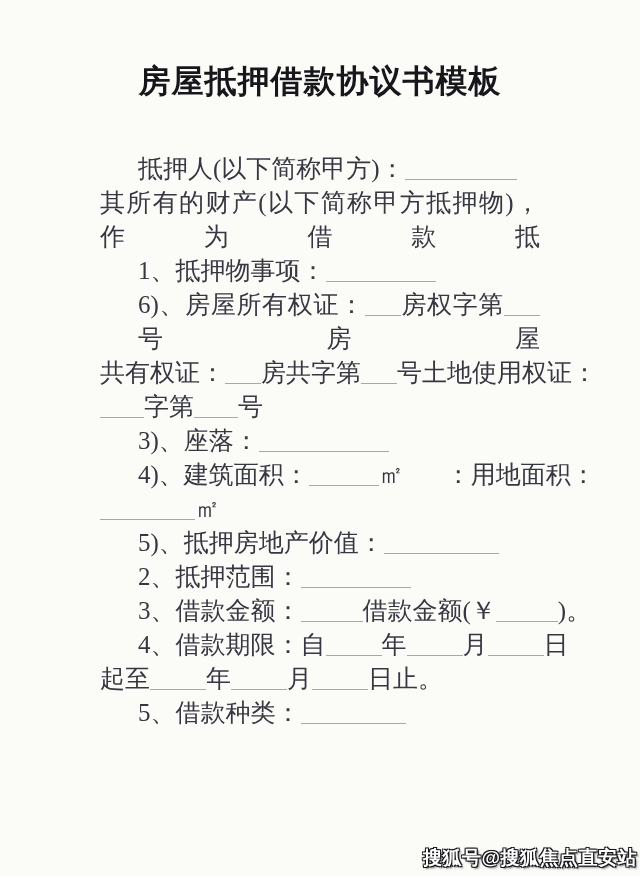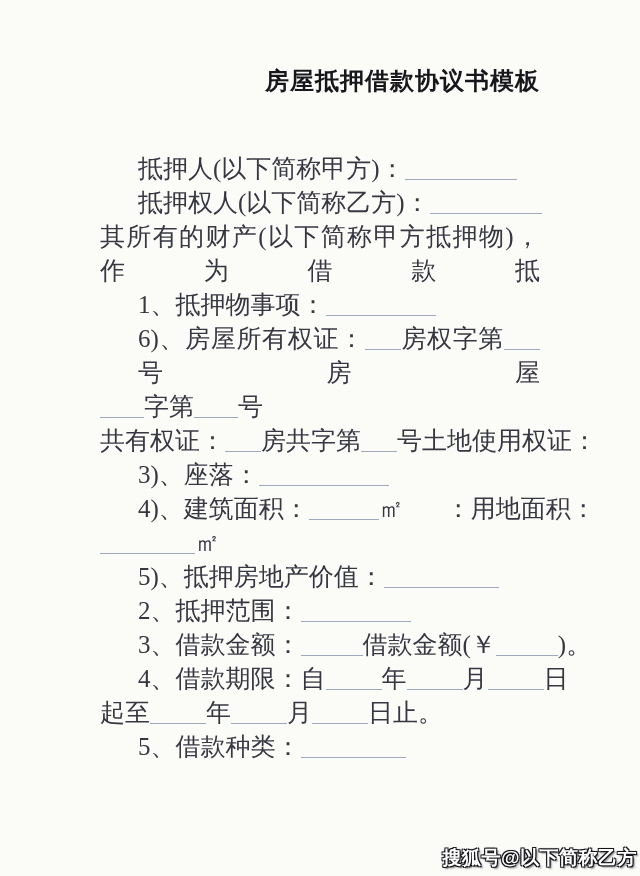--- a/index.html
+++ b/index.html
@@ -14,24 +14,24 @@
     font-family: "Liberation Serif", "DejaVu Serif", serif;
     color: var(--text-color, #363741);
   }
   .doc {
     width: 440px;
     margin: 0 auto;
     padding-top: 60px;
   }
   .doc-title {
     font-family: "Liberation Sans", "DejaVu Sans", sans-serif;
-    font-size: 24px;
+    font-size: 32px;
     line-height: 42px;
     font-weight: bold;
-    text-align: right;
+    text-align: center;
     letter-spacing: 1px;
     color: var(--title-color, #17171b);
     margin-bottom: 50px;
   }
   .doc-body { font-size: 25px; }
   .line {
     min-height: 34px;
     line-height: 34px;
     white-space: nowrap;
   }
@@ -70,31 +70,30 @@
   }
 </style>
 </head>
 <body>
 
 <div class="page" style="--page-bg: #fbfbf8; --text-color: #363741; --title-color: #17171b; --underline-color: #9ea9bd; --wm-fill: #ffffff; --wm-outline: #15151a;">
   <div class="doc">
     <h1 class="doc-title">房屋抵押借款协议书模板</h1>
     <div class="doc-body">
         <div class="line indent"><span>抵押人(以下简称甲方)：</span><span class="blank" style="width: 112px;"></span></div>
-        <div class="line indent"><span>抵押权人(以下简称乙方)：</span><span class="blank" style="width: 112px;"></span></div>
         <div class="line stretch"><span>其所有的财产(以下简称甲方抵押物)，作为借款抵</span></div>
         <div class="line indent"><span>1、抵押物事项：</span><span class="blank" style="width: 110px;"></span></div>
         <div class="line indent stretch"><span>6)、房屋所有权证：</span><span class="blank" style="width: 36px;"></span><span>房权字第</span><span class="blank" style="width: 36px;"></span><span>号房屋</span></div>
+        <div class="line"><span>共有权证：</span><span class="blank" style="width: 36px;"></span><span>房共字第</span><span class="blank" style="width: 36px;"></span><span>号土地使用权证：</span></div>
         <div class="line"><span class="blank" style="width: 44px;"></span><span>字第</span><span class="blank" style="width: 44px;"></span><span>号</span></div>
-        <div class="line"><span>共有权证：</span><span class="blank" style="width: 36px;"></span><span>房共字第</span><span class="blank" style="width: 36px;"></span><span>号土地使用权证：</span></div>
         <div class="line indent"><span>3)、座落：</span><span class="blank" style="width: 130px;"></span></div>
         <div class="line indent"><span>4)、建筑面积：</span><span class="blank" style="width: 70px;"></span><span>㎡</span><span class="gap" style="width: 42px;"></span><span>：用地面积：</span></div>
         <div class="line"><span class="blank" style="width: 95px;"></span><span>㎡</span></div>
         <div class="line indent"><span>5)、抵押房地产价值：</span><span class="blank" style="width: 115px;"></span></div>
         <div class="line indent"><span>2、抵押范围：</span><span class="blank" style="width: 110px;"></span></div>
         <div class="line indent"><span>3、借款金额：</span><span class="blank" style="width: 62px;"></span><span>借款金额(￥</span><span class="blank" style="width: 62px;"></span><span>)。</span></div>
         <div class="line indent"><span>4、借款期限：自</span><span class="blank" style="width: 56px;"></span><span>年</span><span class="blank" style="width: 56px;"></span><span>月</span><span class="blank" style="width: 56px;"></span><span>日</span></div>
         <div class="line"><span>起至</span><span class="blank" style="width: 56px;"></span><span>年</span><span class="blank" style="width: 56px;"></span><span>月</span><span class="blank" style="width: 56px;"></span><span>日止。</span></div>
         <div class="line indent"><span>5、借款种类：</span><span class="blank" style="width: 105px;"></span></div>
       </div>
   </div>
-  <div class="watermark">搜狐号@以下简称乙方</div>
+  <div class="watermark">搜狐号@搜狐焦点直安站</div>
 </div>
 
 </body></html>

